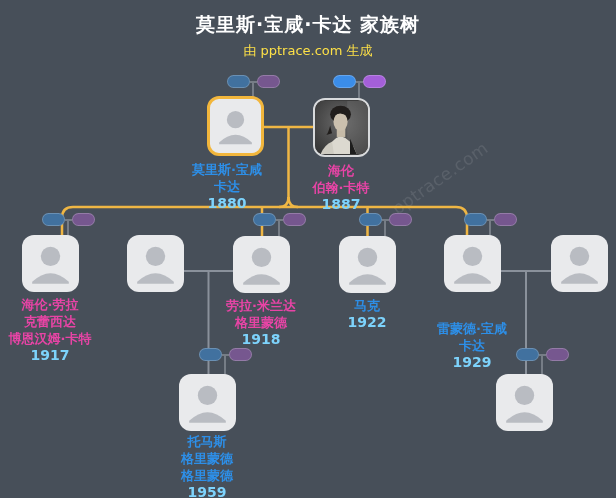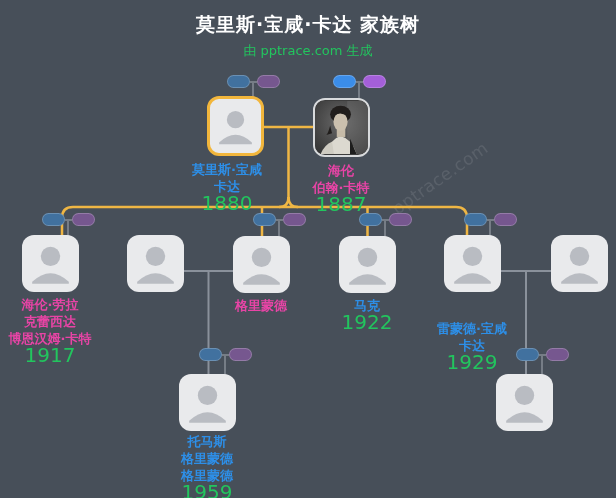--- a/index.html
+++ b/index.html
@@ -8,21 +8,21 @@
     background:#474F59;
     font-family:"DejaVu Sans","Liberation Sans",sans-serif;
     padding-left:24px;
   }
   .title{
     position:absolute;top:12px;left:0;width:616px;text-align:center;
     color:#FFFFFF;font-size:19px;font-weight:bold;letter-spacing:1px;z-index:2;
   }
   .subtitle{
     position:absolute;top:42px;left:0;width:616px;text-align:center;
-    color:#22c55e;font-size:13px;z-index:2;
+    color:#fde047;font-size:13px;z-index:2;
   }
   .watermark{
     position:absolute;left:380px;top:168px;width:120px;text-align:center;
     transform:rotate(-35deg);color:rgba(255,255,255,0.10);
     font-size:17px;letter-spacing:.5px;z-index:1;white-space:nowrap;
   }
   svg.connectors{position:absolute;left:0;top:0;z-index:1;}
   .card{
     position:absolute;width:57px;height:57px;background:#E9EAEC;
     border-radius:12px;box-sizing:border-box;z-index:2;
@@ -37,21 +37,21 @@
   .pill.purple{background:#A45FD9;}
   .pills.muted .pill.blue{background:#41719F;}
   .pills.muted .pill.purple{background:#76578F;}
   .stub{position:absolute;width:2px;background:#767D86;z-index:1;}
   .name{
     position:absolute;width:150px;text-align:center;
     font-size:13px;font-weight:bold;line-height:17px;z-index:2;
   }
   .name.male{color:#2D8FE8;}
   .name.female{color:#E844A6;}
-  .name .year{color:#22c55e;font-weight:400;font-size:20px;line-height:17px;}
+  .name .year{color:#7dd3fc;font-weight:700;font-size:14px;line-height:17px;}
 </style>
 </head>
 <body>
 
 <div id="stage">
 
   <div class="title">莫里斯·宝咸·卡达 家族树</div>
   <div class="subtitle">由 pptrace.com 生成</div>
   <div class="watermark">pptrace.com</div>
 
@@ -157,21 +157,23 @@
     <div class="pill purple"></div>
   </div>
   <div class="stub" style="left:278px;top:219px;height:20px;"></div>
   <div class="card" style="left:233px;top:236px;">
     <svg viewBox="0 0 56 56">
       <circle cx="28" cy="21" r="9.5" fill="#B9BCC2"></circle>
       <path d="M10 46 Q28 29 46 46 L46 48 H10 Z" fill="#B9BCC2"></path>
     </svg>
   </div>
   <div class="name female" style="left:186px;top:297px;">
+    <div>劳拉·米兰达</div>
     <div>格里蒙德</div>
+    <div class="year">1918</div>
   </div>
 
   <div class="pills muted" style="left:359px;top:213px;">
     <div class="pill blue"></div>
     <div class="pill-line"></div>
     <div class="pill purple"></div>
   </div>
   <div class="stub" style="left:384px;top:219px;height:20px;"></div>
   <div class="card" style="left:339px;top:236px;">
     <svg viewBox="0 0 56 56">

